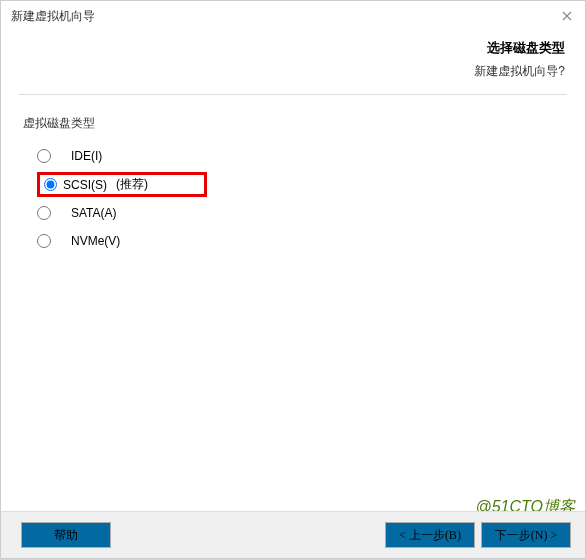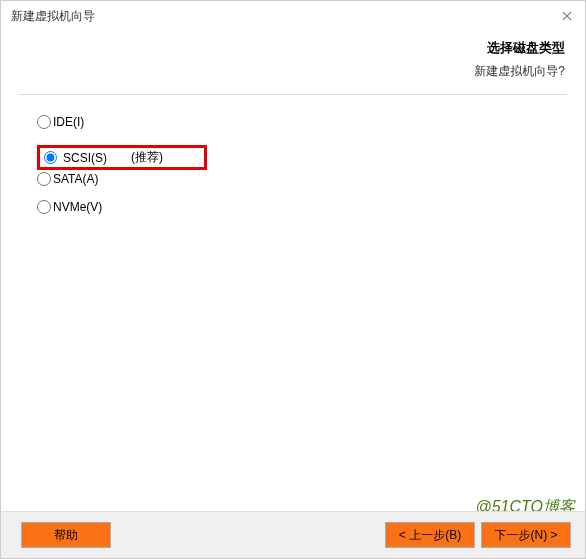--- a/index.html
+++ b/index.html
@@ -42,31 +42,31 @@
     .header .sub { font-size: 12px; color: #333; padding-left: 28px; }
     .content {
       border-top: 1px solid #ddd;
       margin: 0 18px;
       padding-top: 20px;
     }
     .group-label { font-size: 12px; color: #333; margin-bottom: 10px; padding-left: 4px; }
     .radios { padding-left: 18px; }
     .radio-row {
       display: flex;
-      align-items: flex-start;
+      align-items: center;
       height: 28px;
-      gap: 2px;
+      gap: 20px;
     }
     .radio-row input[type=radio] {
       width: 14px;
       height: 14px;
       cursor: pointer;
     }
     .radio-row label { cursor: pointer; font-size: 12px; }
-    .rec { margin-left: 24px; font-size: 12px; }
+    .rec { margin-left: 9px; font-size: 12px; }
     .highlight {
       border: 3px solid #e60000;
       padding: 2px 4px;
       display: inline-flex;
       align-items: center;
       min-width: 170px;
       height: 25px;
     }
     .highlight-wrap { margin: 2px 0; }
     .footer {
@@ -77,26 +77,26 @@
       border-top: 1px solid #ddd;
       padding: 10px 14px;
       display: flex;
       align-items: center;
       background: #f0f0f0;
     }
     .btn {
       height: 26px;
       min-width: 90px;
       padding: 0 10px;
-      background: #f97316;
+      background: #0369a1;
       border: 1px solid #adadad;
       font-size: 12px;
       cursor: pointer;
       margin-left: 6px;
-      font-family: Liberation Sans, sans-serif;
+      font-family: Liberation Serif, serif;
     }
     .spacer { flex: 1; }
     .watermark {
       position: absolute;
       bottom: 40px;
       right: 10px;
       color: #4d7c0f;
       font-size: 16px;
       font-style: italic;
       pointer-events: none;
@@ -113,20 +113,21 @@
       </svg>
   </div>
 </div>
 
 <div class="header">
   <h1>选择磁盘类型</h1>
   <div class="sub">新建虚拟机向导?</div>
 </div>
 
 <div class="content">
+  <div class="group-label">虚拟磁盘类型</div>
   <div class="radios">
 
     <div class="radio-row">
       <input type="radio" name="disktype" id="r-ide" style="">
       <label for="r-ide">IDE(I)</label>
     </div>
 
     <div class="highlight-wrap">
       <span class="highlight">
         <input type="radio" name="disktype" id="r-scsi" checked="" style="">

